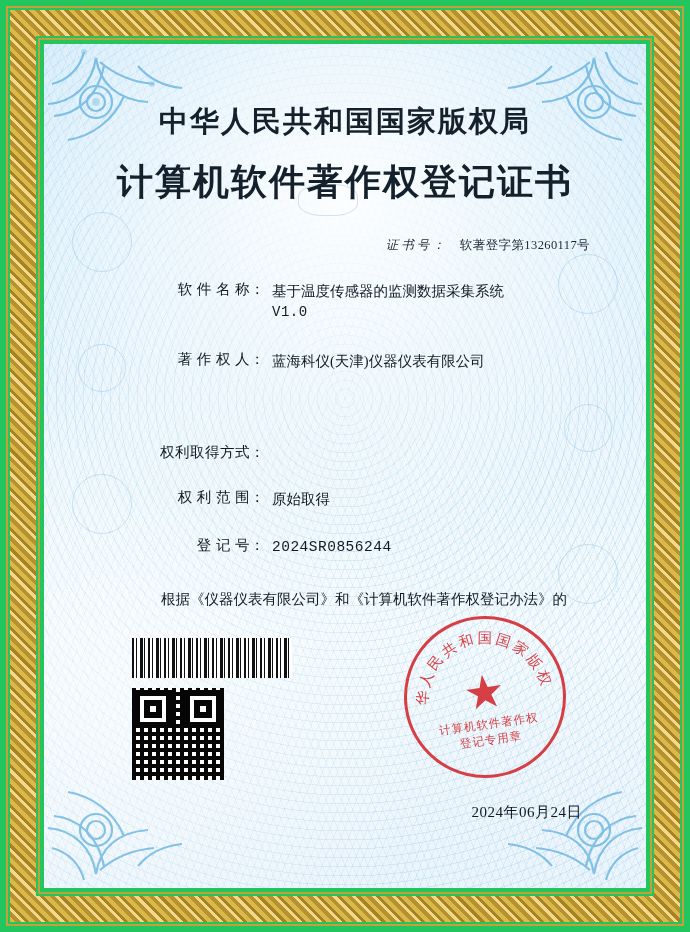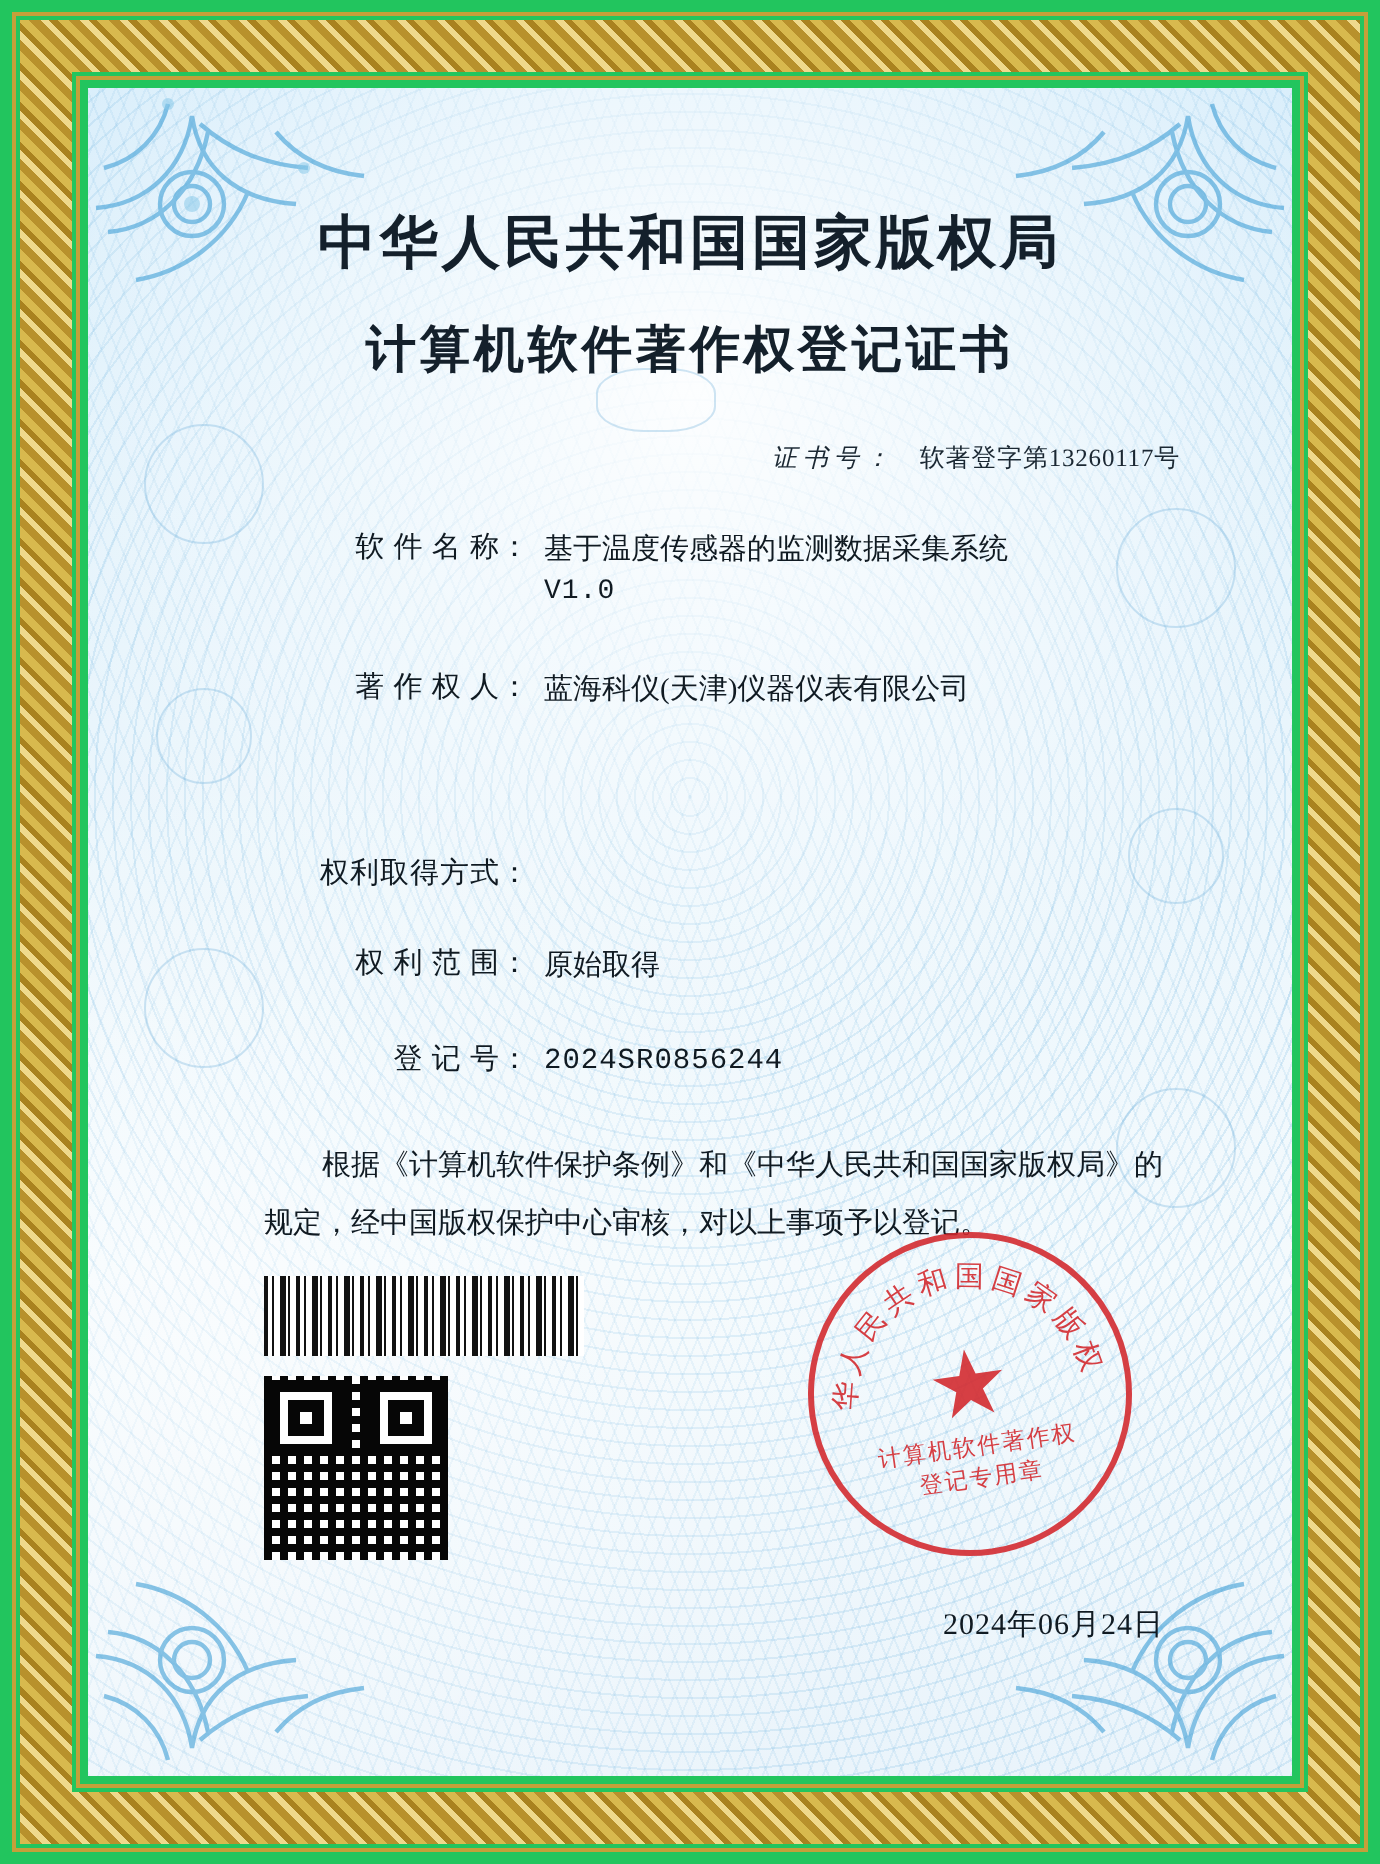--- a/index.html
+++ b/index.html
@@ -108,21 +108,21 @@
     padding-top: 58px;
   }
   .title-line1 {
     font-size: 29px;
     letter-spacing: 2px;
     color: #14202b;
     font-weight: 700;
     font-family: "Liberation Serif", "DejaVu Serif", serif;
   }
   .title-line2 {
-    font-size: 25px;
+    font-size: 36px;
     letter-spacing: 2px;
     color: #14202b;
     font-weight: 700;
     margin-top: 16px;
     font-family: "Liberation Serif", "DejaVu Serif", serif;
   }
 
   .cert-no-row {
     margin-top: 30px;
     text-align: right;
@@ -395,22 +395,21 @@
 
         <div class="field-row">
           <span class="field-label">登 记 号</span>
           <span class="field-colon">：</span>
           <span class="field-value mono">2024SR0856244</span>
         </div>
 
       </div>
 
       <div class="statement">
-        <span class="indent"></span><span>根据《计算机软件保护条例》和《中华人民共和国国家版权局》的</span><br>
-        <span>规定，经中国版权保护中心审核，对以上事项予以登记。</span>
+        <span class="indent"></span><span>根据《仪器仪表有限公司》和《计算机软件著作权登记办法》的</span><br>
       </div>
 
       <div class="codes">
         <div class="barcode"></div>
         <div class="qr"></div>
       </div>
 
       <div class="seal">
         <svg class="arc-text" viewBox="0 0 156 156">
           <defs>

